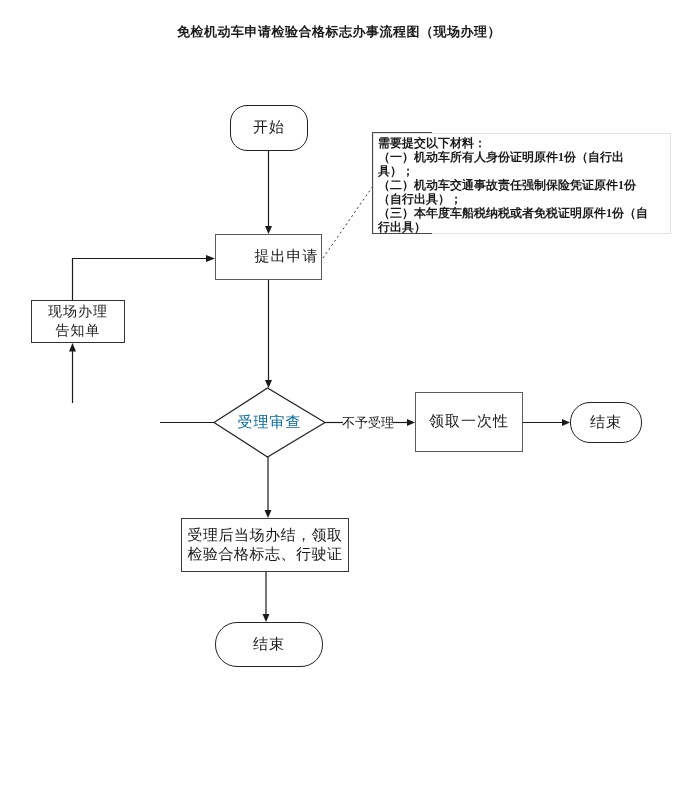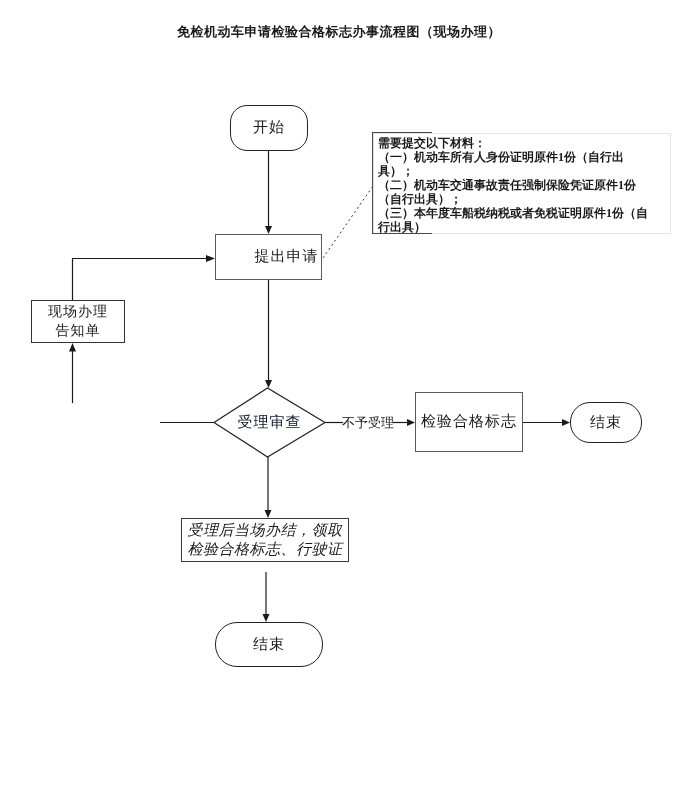--- a/index.html
+++ b/index.html
@@ -10,24 +10,24 @@
          font-size:13px;letter-spacing:.5px;}
   svg.wires{position:absolute;left:0;top:0;}
   .node{position:absolute;box-sizing:border-box;display:flex;align-items:center;justify-content:center;
         text-align:center;font-size:15px;letter-spacing:1px;line-height:1.3;background:#fff;}
   .pre{white-space:pre-line;}
   .terminator{border:1.5px solid #222;}
   .process{border:1.5px solid #5a5a5a;}
   #node-start{left:230px;top:105px;width:78px;height:46px;border-radius:17px;}
   #node-submit{left:215px;top:234px;width:107px;height:46px;padding-left:36px;}
   #node-notice{left:31px;top:300px;width:94px;height:43px;font-size:14px;border-color:#333;}
-  #node-review{left:214px;top:388px;width:111px;height:69px;background:transparent;border:none;color:#0f172a;}
+  #node-review{left:214px;top:388px;width:111px;height:69px;background:transparent;border:none;color:#0369a1;}
   #node-refund{left:415px;top:392px;width:108px;height:60px;}
   #node-end-right{left:570px;top:402px;width:72px;height:41px;border-radius:20px;}
-  #node-complete{left:181px;top:518px;width:168px;height:44px;border-color:#3a3a3a;letter-spacing:.5px;font-style:italic;}
+  #node-complete{left:181px;top:518px;width:168px;height:54px;border-color:#3a3a3a;letter-spacing:.5px;}
   #node-end-bottom{left:215px;top:622px;width:108px;height:45px;border-radius:22px;}
   .edge-label{position:absolute;text-align:center;font-size:13px;line-height:1.4;letter-spacing:0;}
   #label-incomplete{left:45px;top:403px;width:130px;}
   #label-rejected{left:340px;top:414px;width:56px;}
   .note{position:absolute;left:373px;top:133px;width:298px;height:101px;box-sizing:border-box;
         border:1px solid #e3e3e3;padding:2px 2px 0 4px;font-size:12px;line-height:14px;
         letter-spacing:0;font-weight:bold;}
   .note-seg{position:absolute;background:#4a4a4a;}
   .seg-left{left:-1px;top:-1px;bottom:-1px;width:1px;}
   .seg-top{left:-1px;top:-1px;width:60px;height:1px;}
@@ -99,21 +99,21 @@
   <div class="note-seg seg-bottom" style="position:absolute;left:372px;top:233px;bottom:auto;"></div>
 
   <div class="node process pre" id="node-notice">现场办理
 告知单</div>
 
   <div class="node" id="node-review">受理审查</div>
 
 
   <div class="edge-label" id="label-rejected">不予受理</div>
 
-  <div class="node process" id="node-refund">检验合格标志</div>
+  <div class="node process" id="node-refund">领取一次性</div>
 
   <div class="node terminator" id="node-end-right">结束</div>
 
   <div class="node process pre" id="node-complete">受理后当场办结，领取
 检验合格标志、行驶证</div>
 
   <div class="node terminator" id="node-end-bottom">结束</div>
 
 </div>
 

